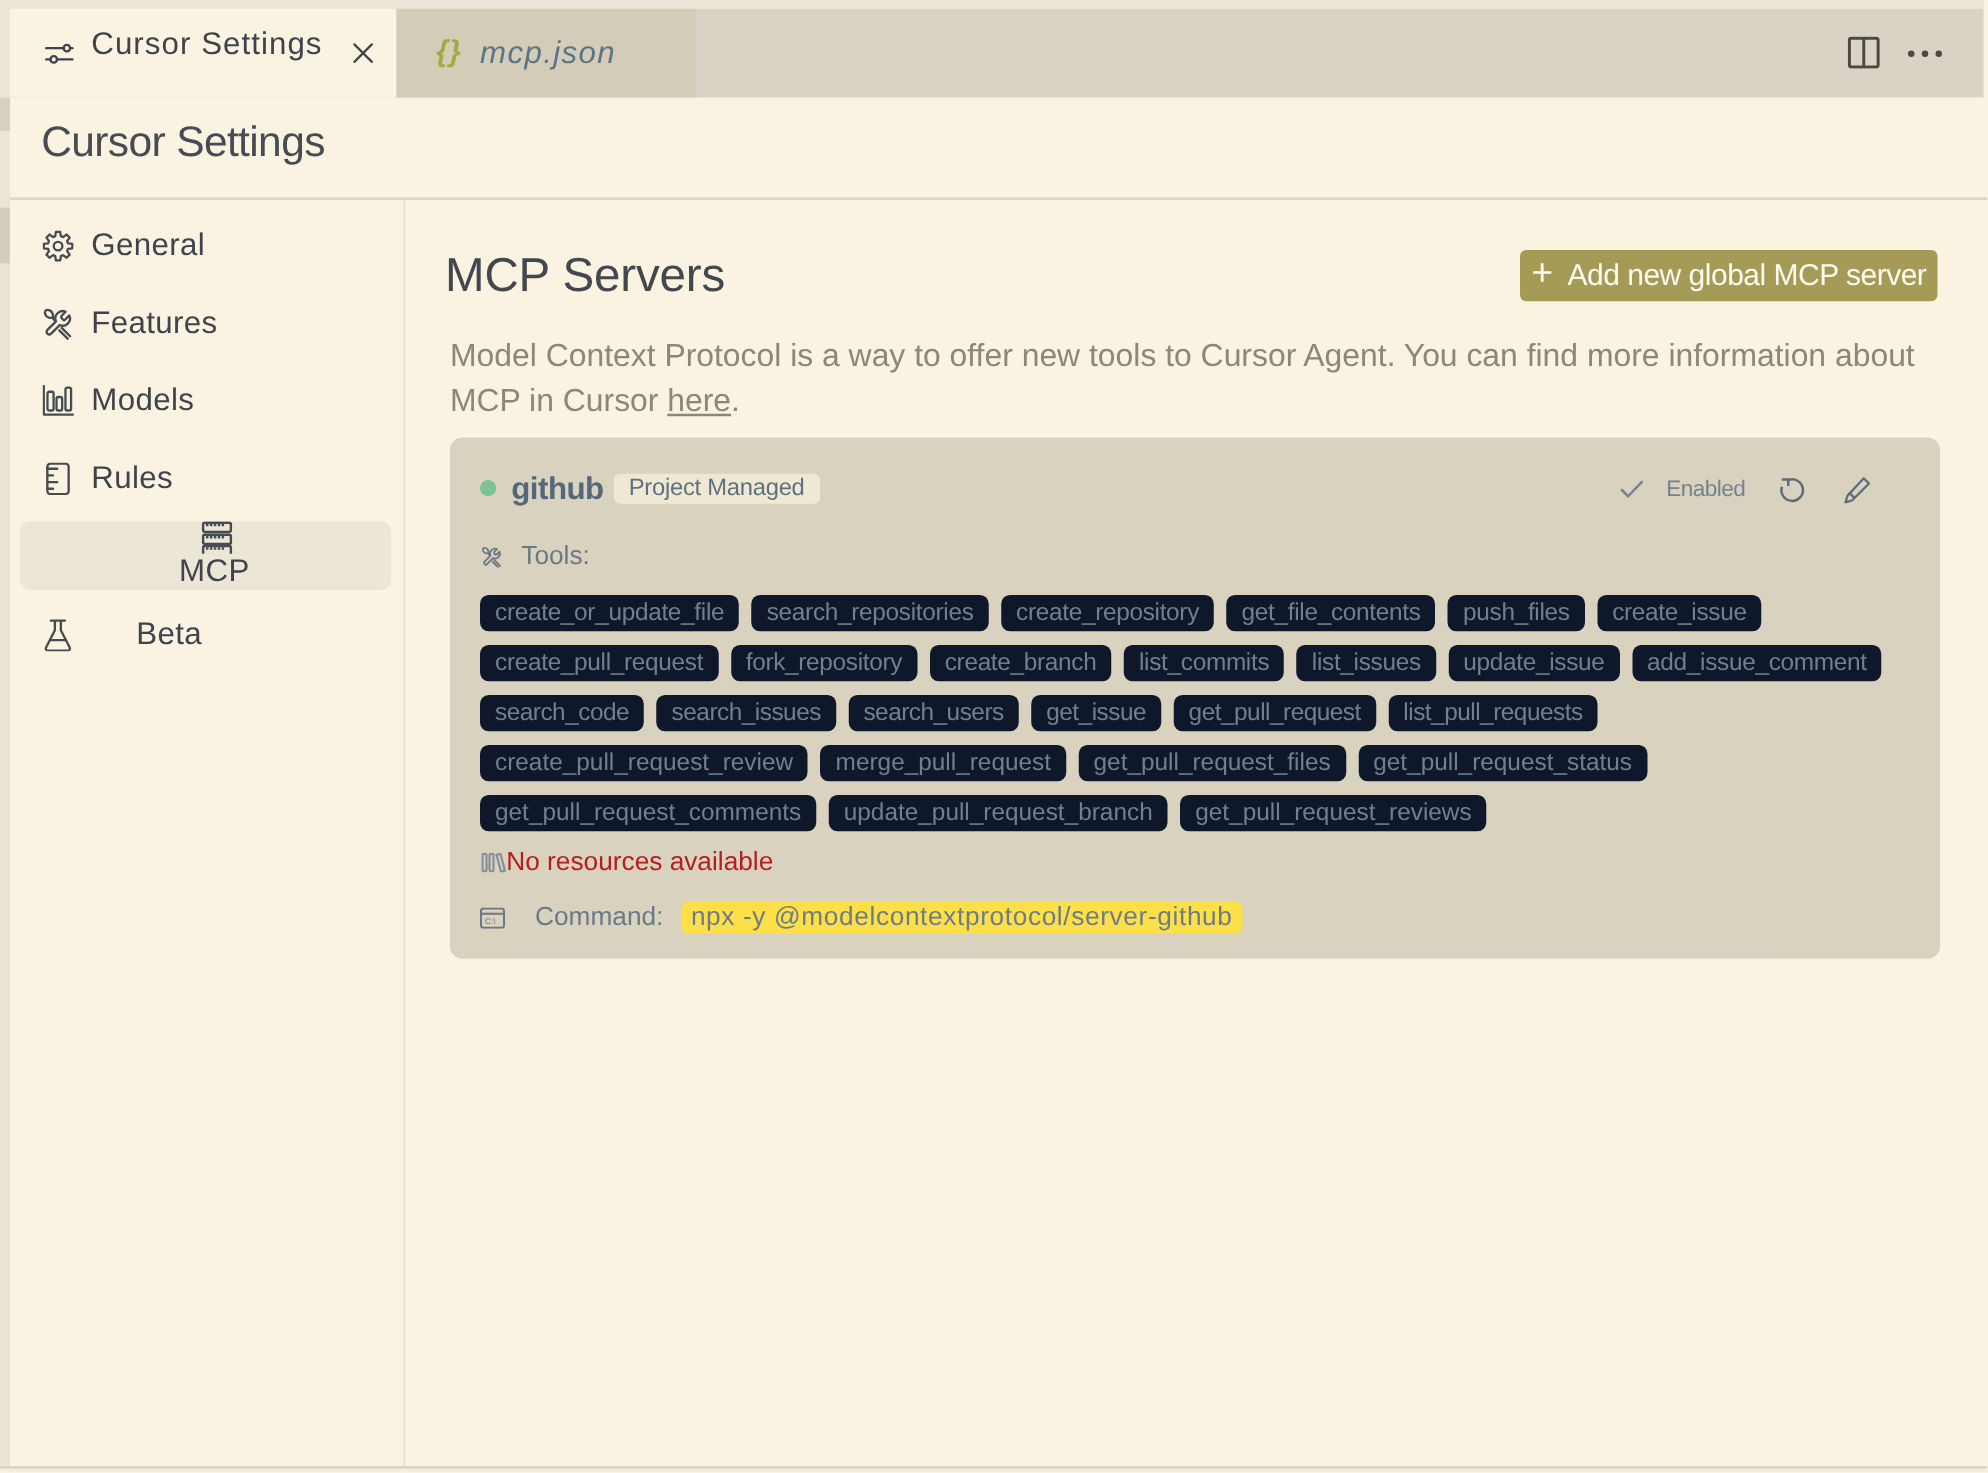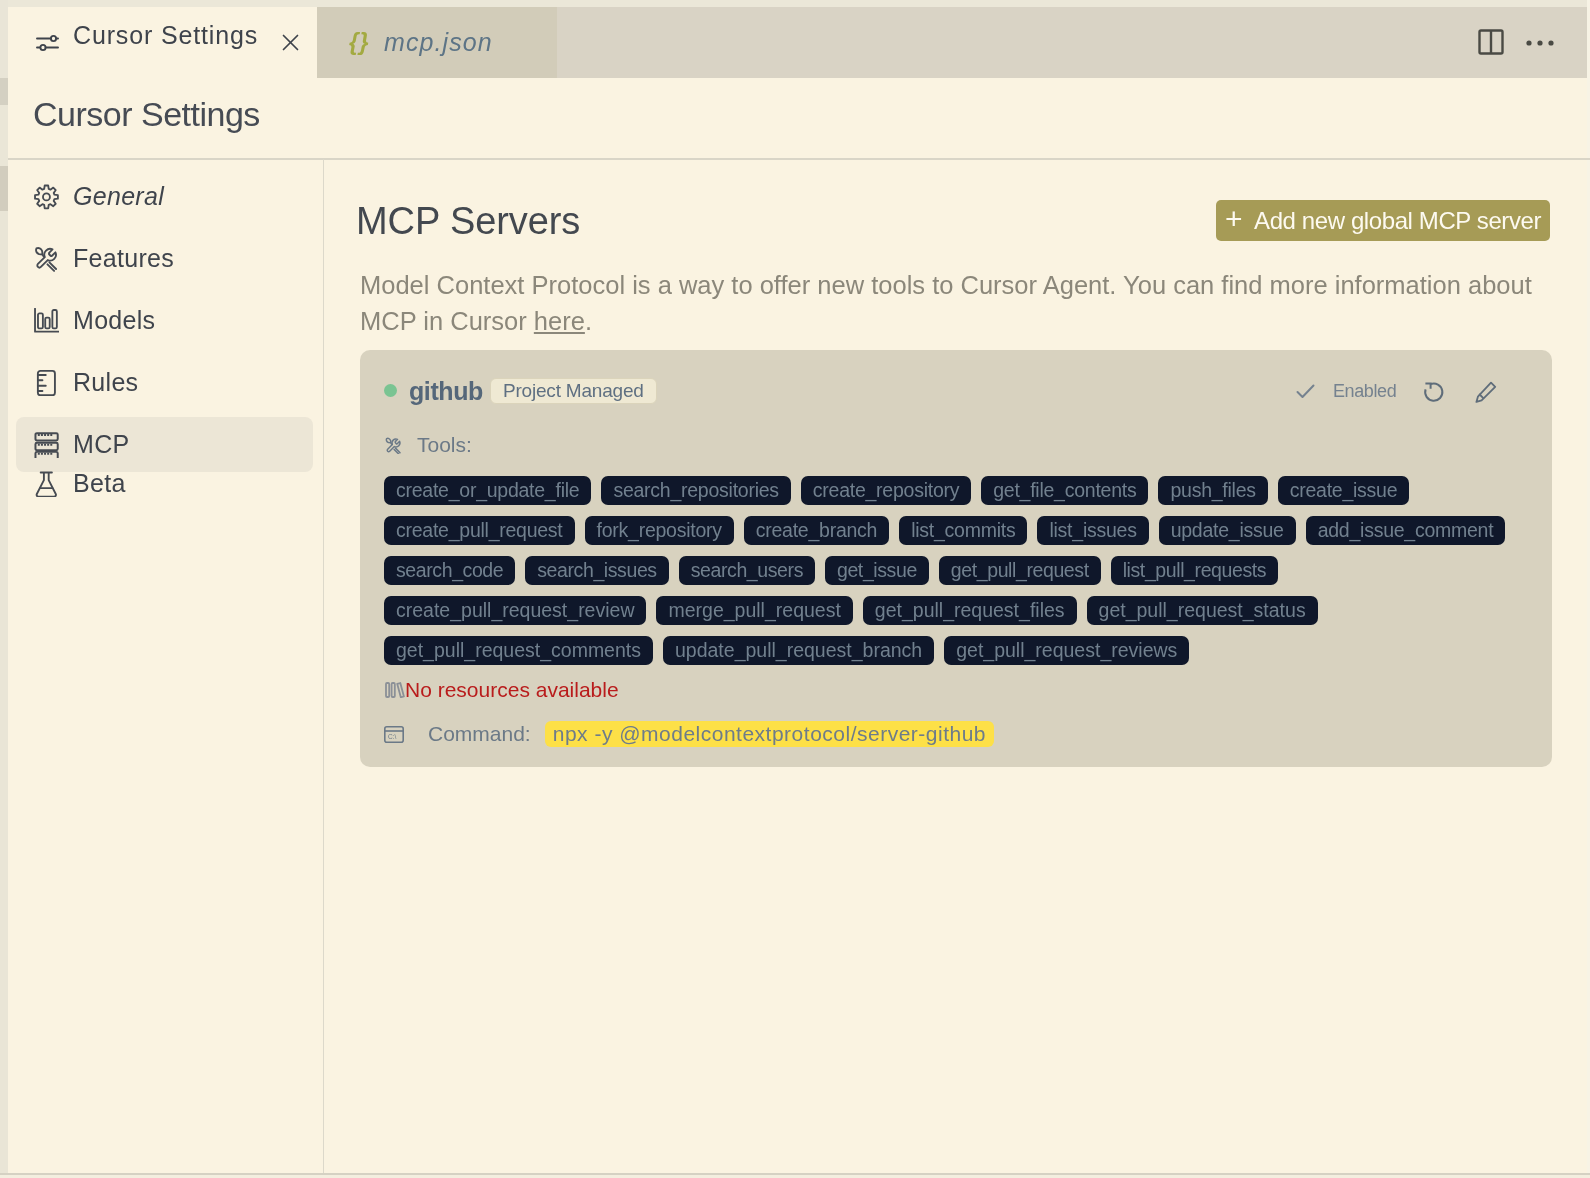--- a/index.html
+++ b/index.html
@@ -110,21 +110,21 @@
       <circle cx="25" cy="3" r="2.6"></circle>
     </g>
   </svg>
 
   <div class="abs" id="pagetitle">Cursor Settings</div>
   <div class="abs" id="hline"></div>
   <div class="abs" id="vline"></div>
   <div class="abs" id="botline"></div>
   <div class="abs" id="botstrip"></div>
 
-  <div class="abs nav" style="top:169px;font-style:italic;">
+  <div class="abs nav" style="top:169px;">
     <svg width="25" height="26" viewBox="0 0 24.5 25">
       <g stroke="#464b52" stroke-width="1.8" fill="none" stroke-linejoin="round">
         <path d="M10.0 4.6 L10.5 1.2 L13.9 1.2 L14.4 4.6 L16.1 5.3 L18.9 3.3 L21.3 5.7 L19.3 8.5 L20.0 10.2 L23.4 10.7 L23.4 14.1 L20.0 14.6 L19.3 16.3 L21.3 19.1 L18.9 21.5 L16.1 19.5 L14.4 20.2 L13.9 23.6 L10.5 23.6 L10.0 20.2 L8.3 19.5 L5.5 21.5 L3.1 19.1 L5.1 16.3 L4.4 14.6 L1.0 14.1 L1.0 10.7 L4.4 10.2 L5.1 8.5 L3.1 5.7 L5.5 3.3 L8.3 5.3 Z"></path>
         <circle cx="12.2" cy="12.4" r="3.4"></circle>
       </g>
     </svg>
     <span>General</span>
   </div>
   <div class="abs nav" style="top:231px;">
     <svg width="25" height="26" viewBox="0 0 24 25">
@@ -150,32 +150,32 @@
   </div>
   <div class="abs nav" style="top:355px;">
     <svg width="25" height="26" viewBox="0 0 24 25">
       <g stroke="#464b52" stroke-width="1.8" fill="none" stroke-linecap="round" stroke-linejoin="round">
         <rect x="3.7" y="0.9" width="16.4" height="23.4" rx="2.4"></rect>
         <path d="M3.7 4.8h7.6M3.7 9.9h4.4M3.7 15.1h7.6M3.7 20.2h4.4"></path>
       </g>
     </svg>
     <span>Rules</span>
   </div>
-  <div class="abs nav sel" style="top:417px;">
+  <div class="abs nav sel" style="top:417px;flex-direction:column;">
     <svg width="25" height="26" viewBox="0 0 24 25">
       <g stroke="#464b52" stroke-width="1.9" fill="none">
         <rect x="1.4" y="1.1" width="21.4" height="7.1" rx="1.4"></rect>
         <rect x="1.4" y="10.4" width="21.4" height="7.1" rx="1.4"></rect>
         <rect x="1.4" y="19.1" width="21.4" height="7.1" rx="1.4"></rect>
         <path d="M4.6 2.0v1.9M7.6 2.0v1.9M10.6 2.0v1.9M13.6 2.0v1.9M16.6 2.0v1.9M4.6 11.3v1.9M7.6 11.3v1.9M10.6 11.3v1.9M13.6 11.3v1.9M16.6 11.3v1.9M4.6 20.0v1.9M7.6 20.0v1.9M10.6 20.0v1.9M13.6 20.0v1.9M16.6 20.0v1.9"></path>
       </g>
     </svg>
     <span>MCP</span>
   </div>
-  <div class="abs nav" style="top:456px;">
+  <div class="abs nav" style="top:480px;gap:36px;">
     <svg width="25" height="26" viewBox="0 0 24 25">
       <g stroke="#464b52" stroke-width="1.8" fill="none" stroke-linecap="round" stroke-linejoin="round">
         <path d="M6.4 1.4h10.8M9.5 1.4v7.4L2.7 22.1a1.7 1.7 0 0 0 1.5 2.5h15.2a1.7 1.7 0 0 0 1.5-2.5L14.1 8.8V1.4"></path>
         <path d="M5.9 16.5h11.8"></path>
       </g>
     </svg>
     <span>Beta</span>
   </div>
 
   <div class="abs" id="mcp-title">MCP Servers</div>

